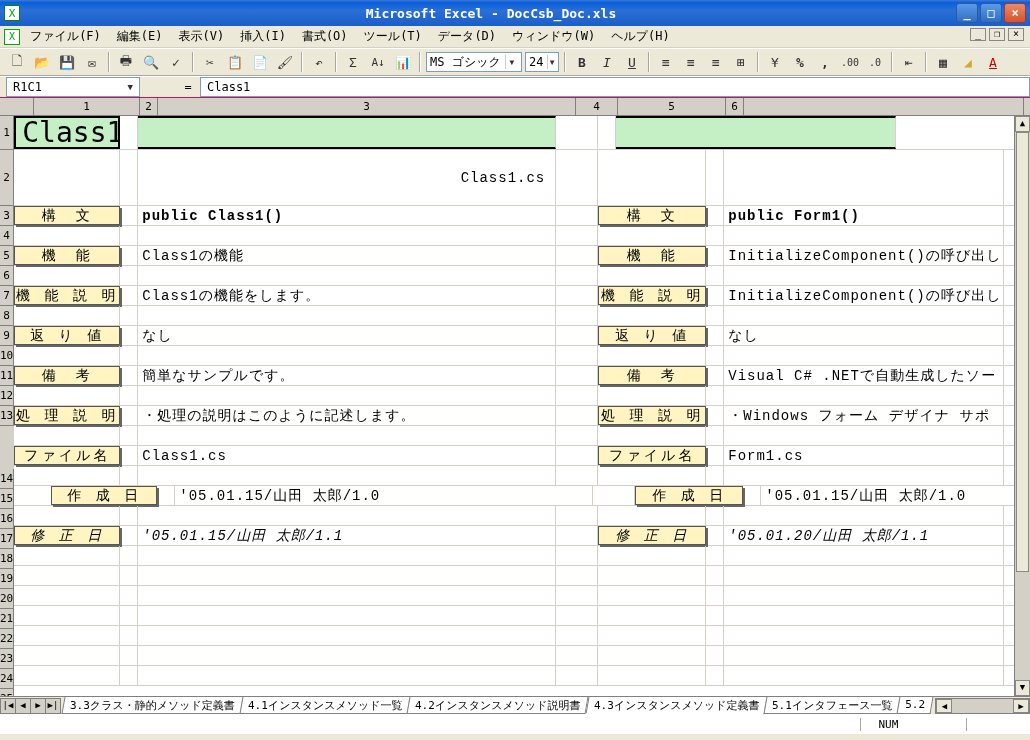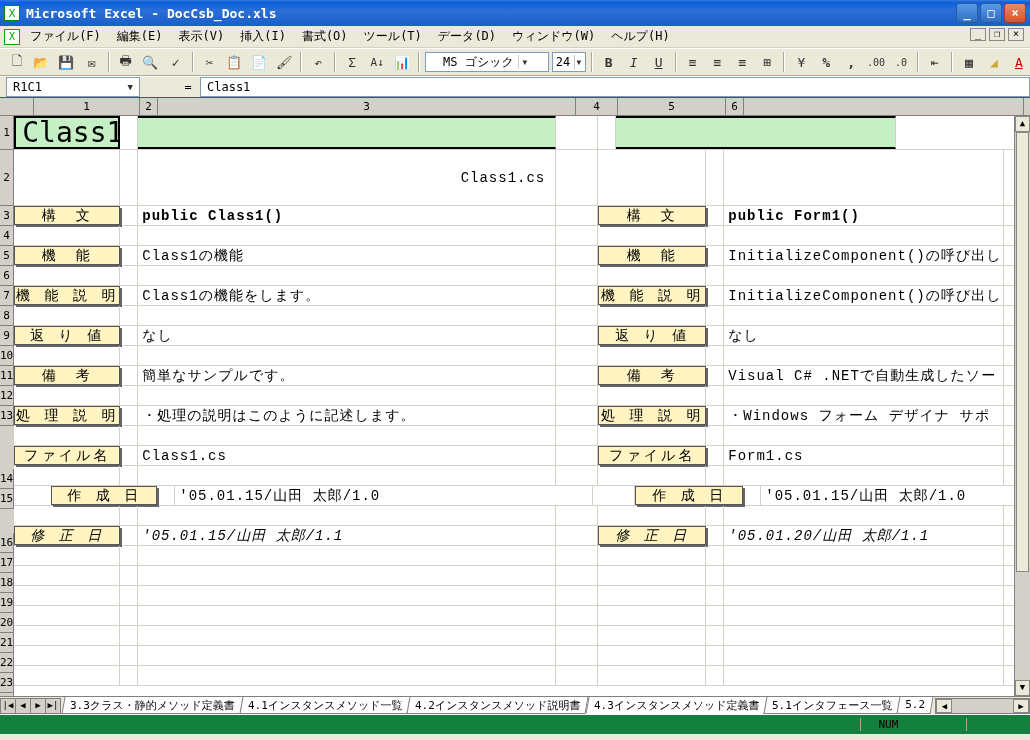--- a/index.html
+++ b/index.html
@@ -1,38 +1,38 @@
 <!DOCTYPE html>
 <html><head>
 <meta charset="utf-8">
 <style>
 * { margin:0; padding:0; box-sizing:border-box; font-family:"MS Gothic","MS PGothic",monospace; }
 body { background:#ece9d8; width:1030px; height:740px; overflow:hidden; font-size:12px; }
 
 
 .titlebar { height:26px; background:linear-gradient(to bottom,#3b78d8,#0a5fd9 10%,#2a6fd6 40%,#1a5fc9); display:flex; align-items:center; padding:0 4px; }
 .titlebar .excel-ico { width:16px; height:16px; background:#fff; color:#0a0; font-size:11px; text-align:center; line-height:16px; margin-right:6px; border:1px solid #080;}
-.titlebar .title { color:#fff; font-weight:bold; font-size:13px; flex:1; }
+.titlebar .title { color:#fff; font-weight:bold; font-size:13px; flex:1;text-align:center; }
 .winbtns { display:flex; gap:2px; }
 .winbtn { width:22px; height:20px; background:linear-gradient(#5a9be8,#2f6dc1); border:1px solid #2a5a9f; border-radius:3px; color:#fff; font-weight:bold; text-align:center; line-height:18px; cursor:pointer; }
 .winbtn.close { background:linear-gradient(#e88b6a,#d6532a); border-color:#a33; }
 
 
 .menubar { height:22px; background:#ece9d8; display:flex; align-items:center; padding-left:22px; font-size:12px; border-bottom:1px solid #d4d0c8; position:relative;}
 .menubar .appico { position:absolute; left:4px; top:3px; width:16px; height:16px; background:#fff; border:1px solid #0a0; color:#0a0; font-size:10px; text-align:center; line-height:14px;}
 .menubar span.m { padding:3px 8px; cursor:pointer; }
 .doc-winbtns { position:absolute; right:6px; top:2px; display:flex; gap:3px;}
 .doc-winbtns div { width:16px; height:13px; border:1px solid #888; background:#ece9d8; font-size:10px; text-align:center; line-height:10px; cursor:pointer;}
 
 
 .toolbar { height:28px; background:#ece9d8; border-top:1px solid #fff; border-bottom:1px solid #aca899; display:flex; align-items:center; padding-left:6px; gap:3px; }
 .tool { width:22px; height:22px; display:flex; align-items:center; justify-content:center; font-size:13px; color:#333; cursor:pointer; }
 .sep { width:2px; height:20px; border-left:1px solid #aca899; border-right:1px solid #fff; margin:0 2px; }
 .fontbox { background:#fff; border:1px solid #7f9db9; height:20px; padding:1px 3px; font-size:12px; display:flex; align-items:center; }
-.fontname { width:124px;justify-content:center; }
+.fontname { width:96px; }
 .fontsize { width:34px; }
 .drop { width:13px; text-align:center; color:#333; cursor:pointer; border-left:1px solid #ccc; margin-left:4px;}
 
 
 .formulabar { height:22px; background:#ece9d8; display:flex; align-items:center; border-bottom:1px solid #be185d; border-top:1px solid #fff;}
 .namebox { width:134px; height:20px; background:#fff; border:1px solid #7f9db9; margin-left:6px; padding:1px 6px; display:flex; align-items:center; justify-content:space-between;}
 .namebox .v { font-size:12px; }
 .namebox .dd { font-size:9px; color:#333; cursor:pointer;}
 .fx { width:16px; margin-left:40px; text-align:center; }
 .formula-input { flex:1; height:20px; background:#fff; border:1px solid #7f9db9; padding:1px 6px; margin-left:4px; display:flex; align-items:center;}
@@ -64,21 +64,21 @@
 .tabnav { display:flex; }
 .tabnav div { width:16px; height:16px; border:1px solid #808080; background:#d4d0c8; text-align:center; line-height:13px; font-size:9px; cursor:pointer; margin-right:-1px;}
 .tabs { display:flex; margin-left:3px; }
 .tab { padding:1px 6px 0 6px; background:#fff; border:1px solid #808080; border-top:none; margin-right:-1px; cursor:pointer; font-size:11px; height:17px; transform:skewX(-10deg);}
 .tab span { display:inline-block; transform:skewX(10deg);}
 .tab.active { background:#fff; font-weight:normal; text-decoration:underline; border-bottom-color:#fff;}
 .hscroll { flex:1; height:16px; background:#d4d0c8; border:1px solid #808080; margin-left:4px; display:flex; justify-content:space-between;}
 .hscroll div{width:16px;height:14px;background:#ece9d8;border:1px solid #888;text-align:center;font-size:9px;line-height:12px;cursor:pointer;}
 
 
-.statusbar { height:20px; background:#15803d; border-top:1px solid #fff; display:flex; align-items:center; justify-content:flex-end; padding-right:20px; font-size:11px; gap:50px;}
+.statusbar { height:20px; background:#ffffff; border-top:1px solid #fff; display:flex; align-items:center; justify-content:flex-end; padding-right:20px; font-size:11px; gap:50px;}
 .statusbar div{ border-left:1px solid #aca899; padding:0 18px;}
 
 
 .vscroll { position:absolute; right:0; top:18px; width:16px; height:580px; background:#d4d0c8; border-left:1px solid #808080;}
 .vscroll .arr { height:16px; background:#ece9d8; border:1px solid #888; text-align:center; font-size:9px; line-height:13px; cursor:pointer;}
 .vscroll .thumb{ position:absolute; top:16px; left:1px; right:1px; height:440px; background:#ece9d8; border:1px solid #888;}
 </style>
 </head>
 <body>
 
@@ -194,21 +194,21 @@
         <div class="rh" style="height: 20px; line-height: 20px;">6</div>
         <div class="rh" style="height: 20px; line-height: 20px;">7</div>
         <div class="rh" style="height: 20px; line-height: 20px;">8</div>
         <div class="rh" style="height: 20px; line-height: 20px;">9</div>
         <div class="rh" style="height: 20px; line-height: 20px;">10</div>
         <div class="rh" style="height: 20px; line-height: 20px;">11</div>
         <div class="rh" style="height: 20px; line-height: 20px;">12</div>
         <div class="rh" style="height: 20px; line-height: 20px;">13</div>
         <div class="rh" style="height: 20px; line-height: 20px; margin-top: 43px;">14</div>
         <div class="rh" style="height: 20px; line-height: 20px;">15</div>
-        <div class="rh" style="height: 20px; line-height: 20px; margin-top: 24px;">16</div>
+        <div class="rh" style="height: 20px; line-height: 20px;">16</div>
         <div class="rh" style="height: 20px; line-height: 20px;">17</div>
         <div class="rh" style="height: 20px; line-height: 20px;">18</div>
         <div class="rh" style="height: 20px; line-height: 20px;">19</div>
         <div class="rh" style="height: 20px; line-height: 20px;">20</div>
         <div class="rh" style="height: 20px; line-height: 20px;">21</div>
         <div class="rh" style="height: 20px; line-height: 20px;">22</div>
         <div class="rh" style="height: 20px; line-height: 20px;">23</div>
         <div class="rh" style="height: 20px; line-height: 20px;">24</div>
         <div class="rh" style="height: 20px; line-height: 20px;">25</div>
         <div class="rh" style="height: 20px; line-height: 20px; margin-top: 16px;">26</div>

